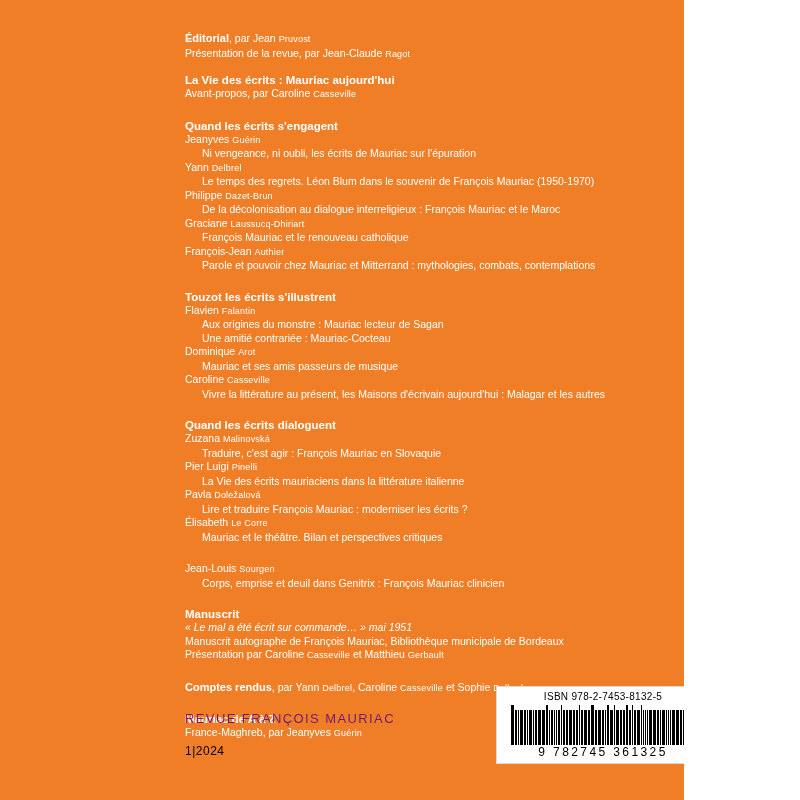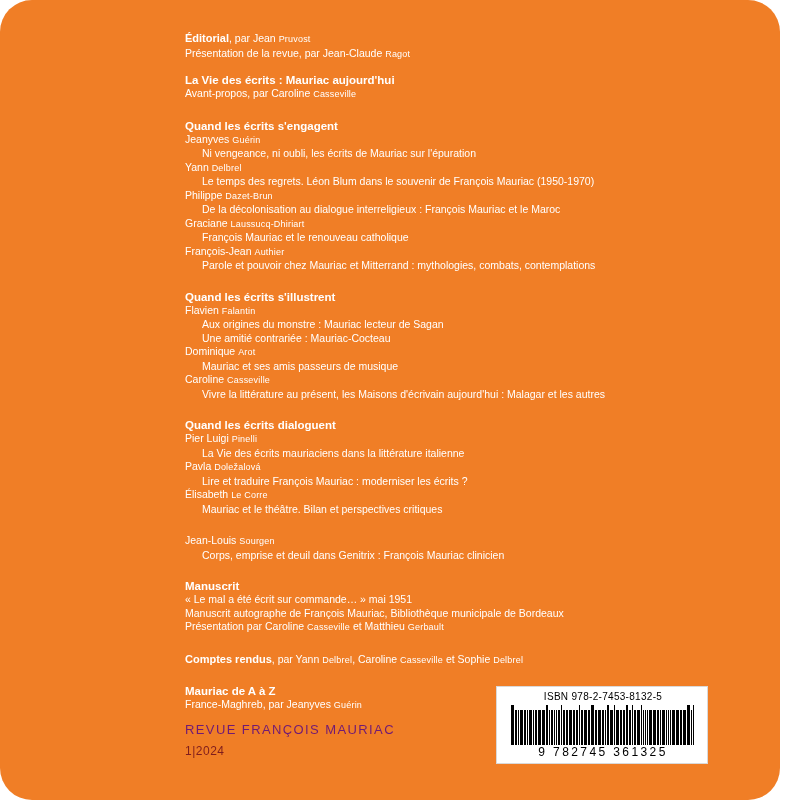--- a/index.html
+++ b/index.html
@@ -9,25 +9,24 @@
   body {
     width: 800px;
     height: 800px;
     background: #ffffff;
     font-family: "Liberation Sans", sans-serif;
   }
   .cover {
     position: absolute;
     left: 0;
     top: 0;
-    width: 780px;
+    width: 684px;
     height: 800px;
     background: #f07e26;
     overflow: hidden;
-    border-radius: 32px;
   }
   .content {
     position: absolute;
     left: 185px;
     top: 32px;
     width: 580px;
     color: #ffffff;
   }
   .block {
     margin-bottom: 9px;
@@ -80,22 +79,22 @@
     color: #f7bb8c;
   }
   .footer-title {
     font-size: 13px;
     letter-spacing: 1.4px;
     color: #701a75;
   }
   .footer-issue {
     font-size: 12px;
     letter-spacing: 0.5px;
-    margin-top: 7px;
-    color: #7f1d1d;
+    margin-top: 18px;
+    color: #000000;
   }
   .barcode-box {
     position: absolute;
     left: 496px;
     top: 686px;
     width: 212px;
     height: 78px;
     background: #ffffff;
     border: 1px solid #d9d9d9;
     box-sizing: border-box;
@@ -179,21 +178,21 @@
       </div>
       <div class="entry">
         <div class="author"><span>François-Jean </span><span class="smallcap">Authier</span></div>
         <div class="title-it">Parole et pouvoir chez Mauriac et Mitterrand : mythologies, combats, contemplations</div>
       </div>
     </div>
 
     <div class="gap-md"></div>
 
     <div class="block">
-      <div class="heading">Quand les écrits s'illustrent</div>
+      <div class="heading">Touzot les écrits s'illustrent</div>
 
       <div class="entry">
         <div class="author"><span>Flavien </span><span class="smallcap">Falantin</span></div>
         <div class="title-it">Aux origines du monstre : Mauriac lecteur de Sagan</div>
       </div>
       <div class="entry">
         <div class="title-it">Une amitié contrariée : Mauriac-Cocteau</div>
       </div>
       <div class="entry">
         <div class="author"><span>Dominique </span><span class="smallcap">Arot</span></div>
@@ -204,20 +203,24 @@
         <div class="title-it">Vivre la littérature au présent, les Maisons d'écrivain aujourd'hui : Malagar et les autres</div>
       </div>
     </div>
 
     <div class="gap-md"></div>
 
     <div class="block">
       <div class="heading">Quand les écrits dialoguent</div>
 
       <div class="entry">
+        <div class="author"><span>Zuzana </span><span class="smallcap">Malinovská</span></div>
+        <div class="title-it">Traduire, c'est agir : François Mauriac en Slovaquie</div>
+      </div>
+      <div class="entry">
         <div class="author"><span>Pier Luigi </span><span class="smallcap">Pinelli</span></div>
         <div class="title-it">La Vie des écrits mauriaciens dans la littérature italienne</div>
       </div>
       <div class="entry">
         <div class="author"><span>Pavla </span><span class="smallcap">Doležalová</span></div>
         <div class="title-it">Lire et traduire François Mauriac : moderniser les écrits ?</div>
       </div>
       <div class="entry">
         <div class="author"><span>Élisabeth </span><span class="smallcap">Le Corre</span></div>
         <div class="title-it">Mauriac et le théâtre. Bilan et perspectives critiques</div>
@@ -230,21 +233,21 @@
       <div class="entry">
         <div class="author"><span>Jean-Louis </span><span class="smallcap">Sourgen</span></div>
         <div class="title-it">Corps, emprise et deuil dans Genitrix : François Mauriac clinicien</div>
       </div>
     </div>
 
     <div class="gap-md"></div>
 
     <div class="block">
       <div class="heading">Manuscrit</div>
-      <div class="sub" style="">« Le mal a été écrit sur commande… » mai 1951</div>
+      <div class="sub" style="font-style:italic">« Le mal a été écrit sur commande… » mai 1951</div>
       <div class="sub">Manuscrit autographe de François Mauriac, Bibliothèque municipale de Bordeaux</div>
       <div class="sub"><span>Présentation par Caroline </span><span class="smallcap">Casseville</span><span> et Matthieu </span><span class="smallcap">Gerbault</span></div>
     </div>
 
     <div class="gap-md"></div>
 
     <div class="block">
       <div class="line"><span class="bold">Comptes rendus</span><span>, par Yann </span><span class="smallcap">Delbrel</span><span>, Caroline </span><span class="smallcap">Casseville</span><span> et Sophie </span><span class="smallcap">Delbrel</span></div>
     </div>
 

